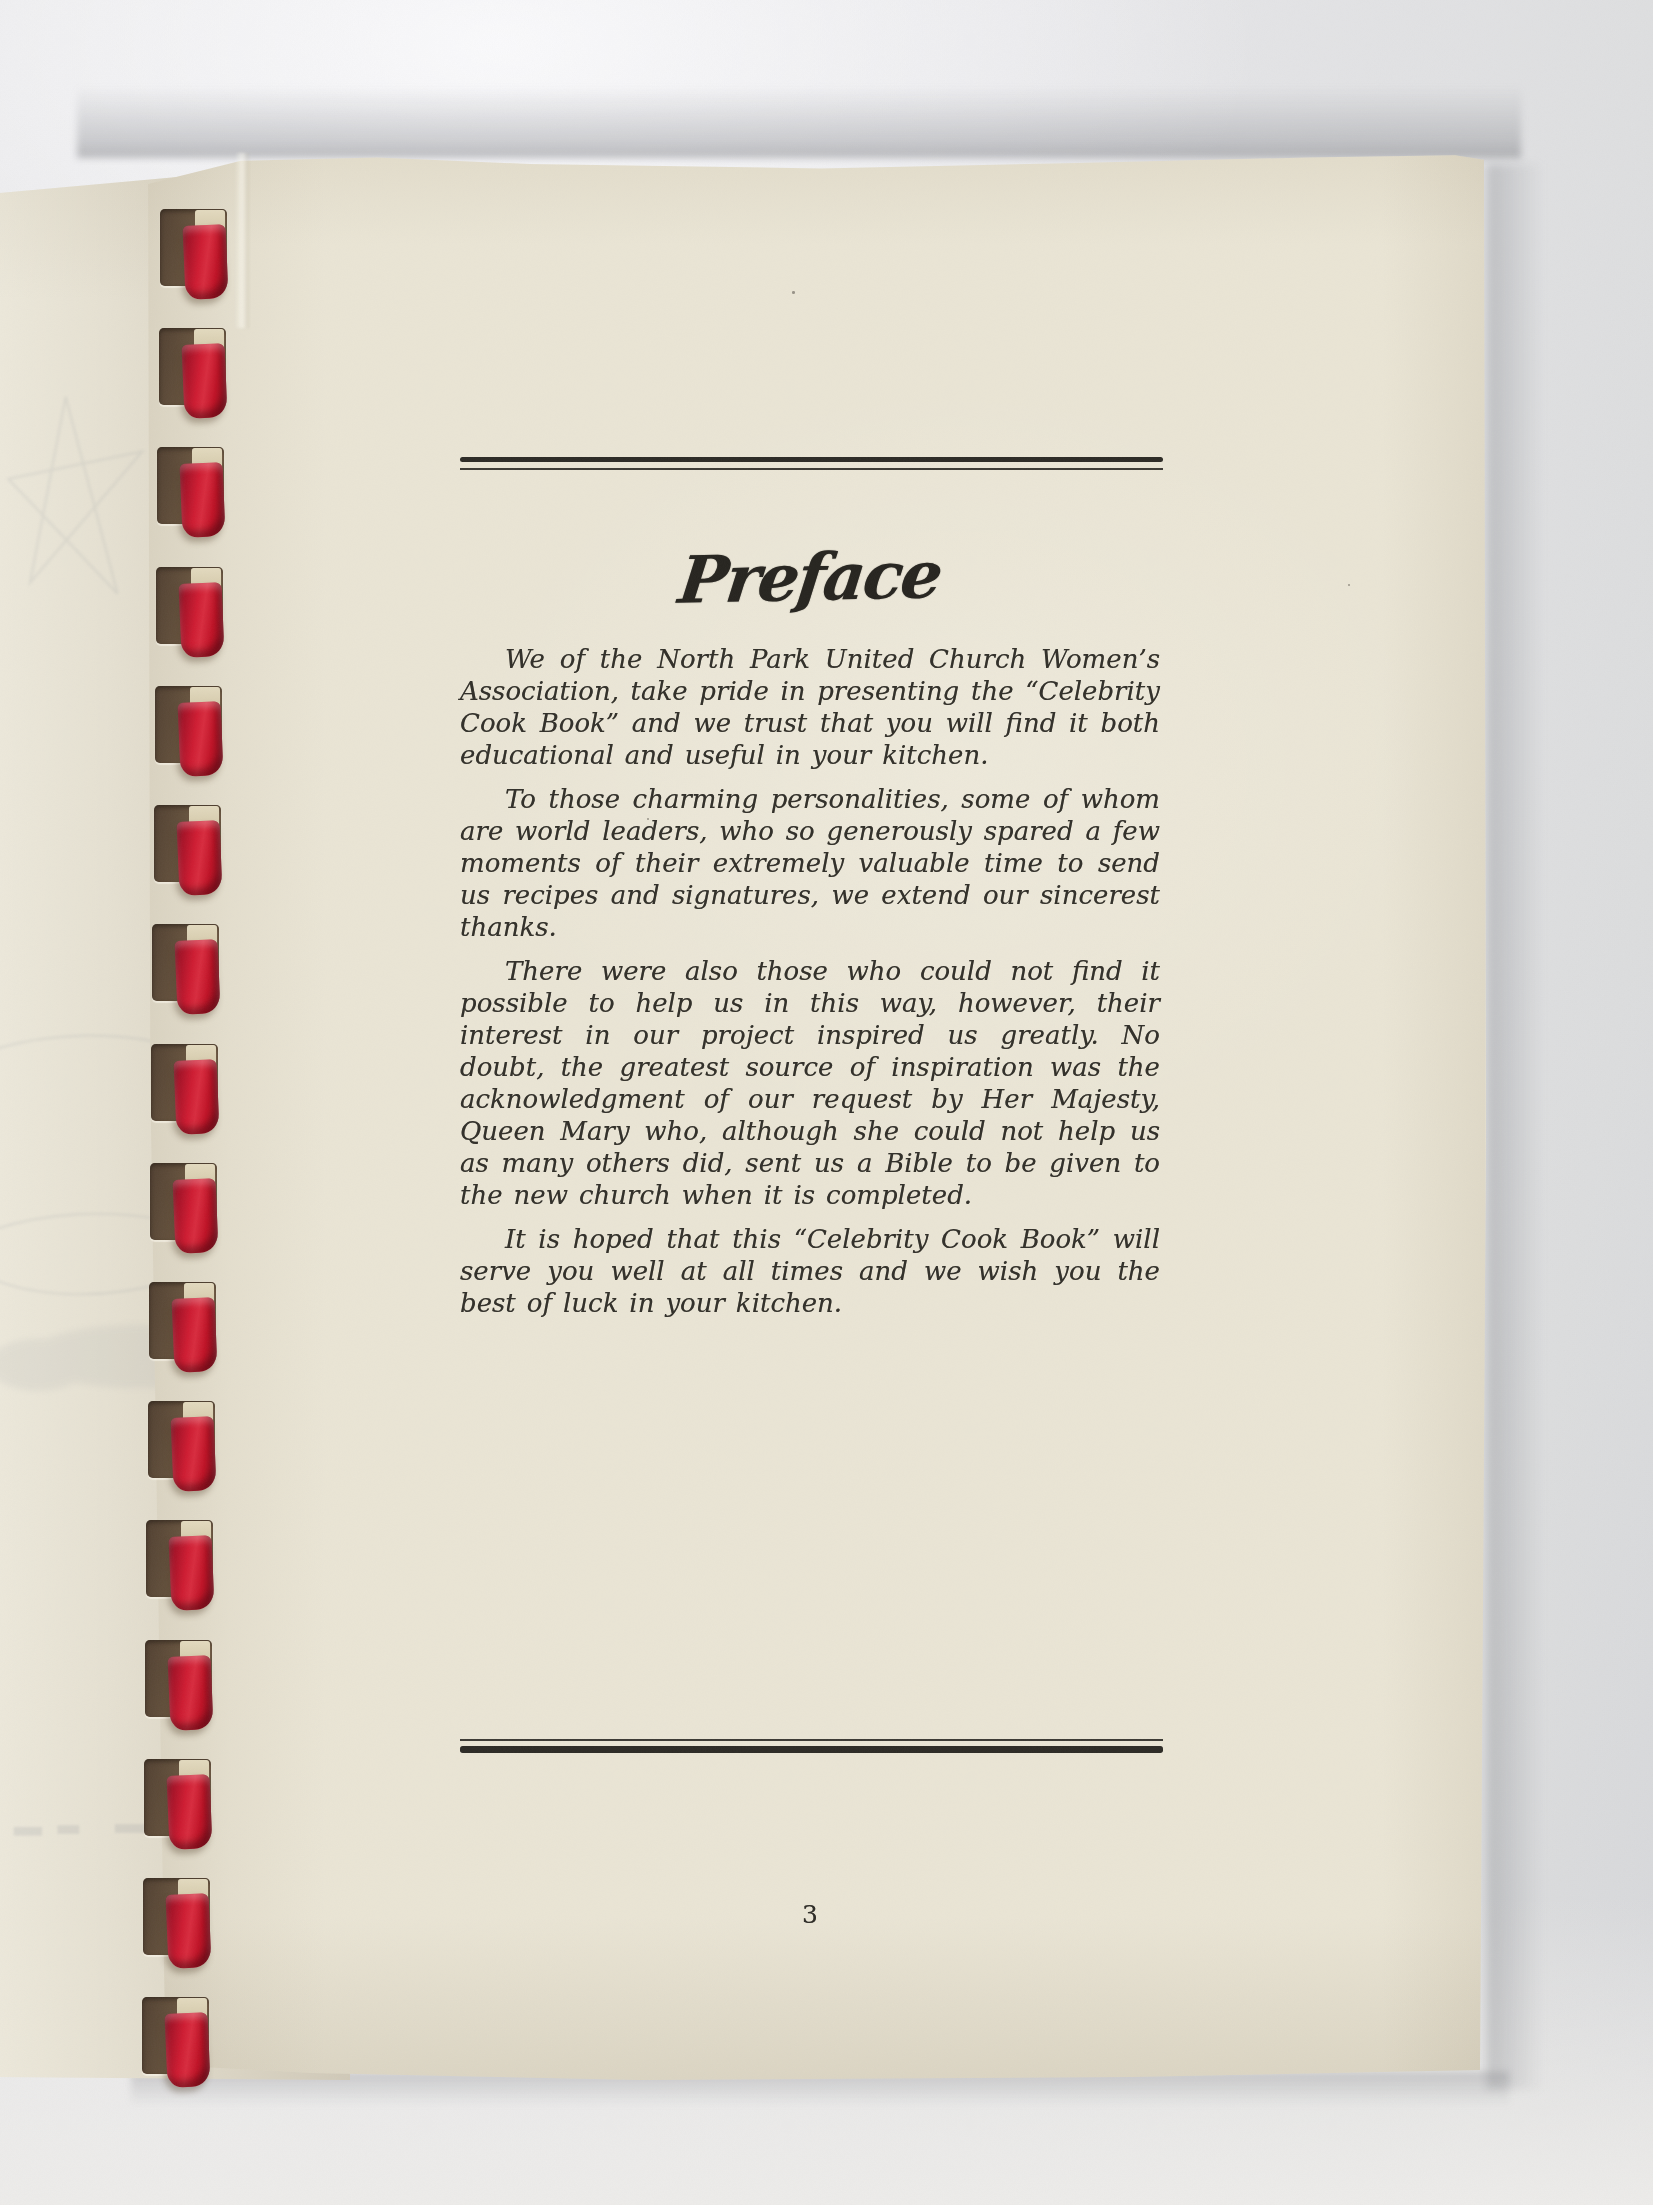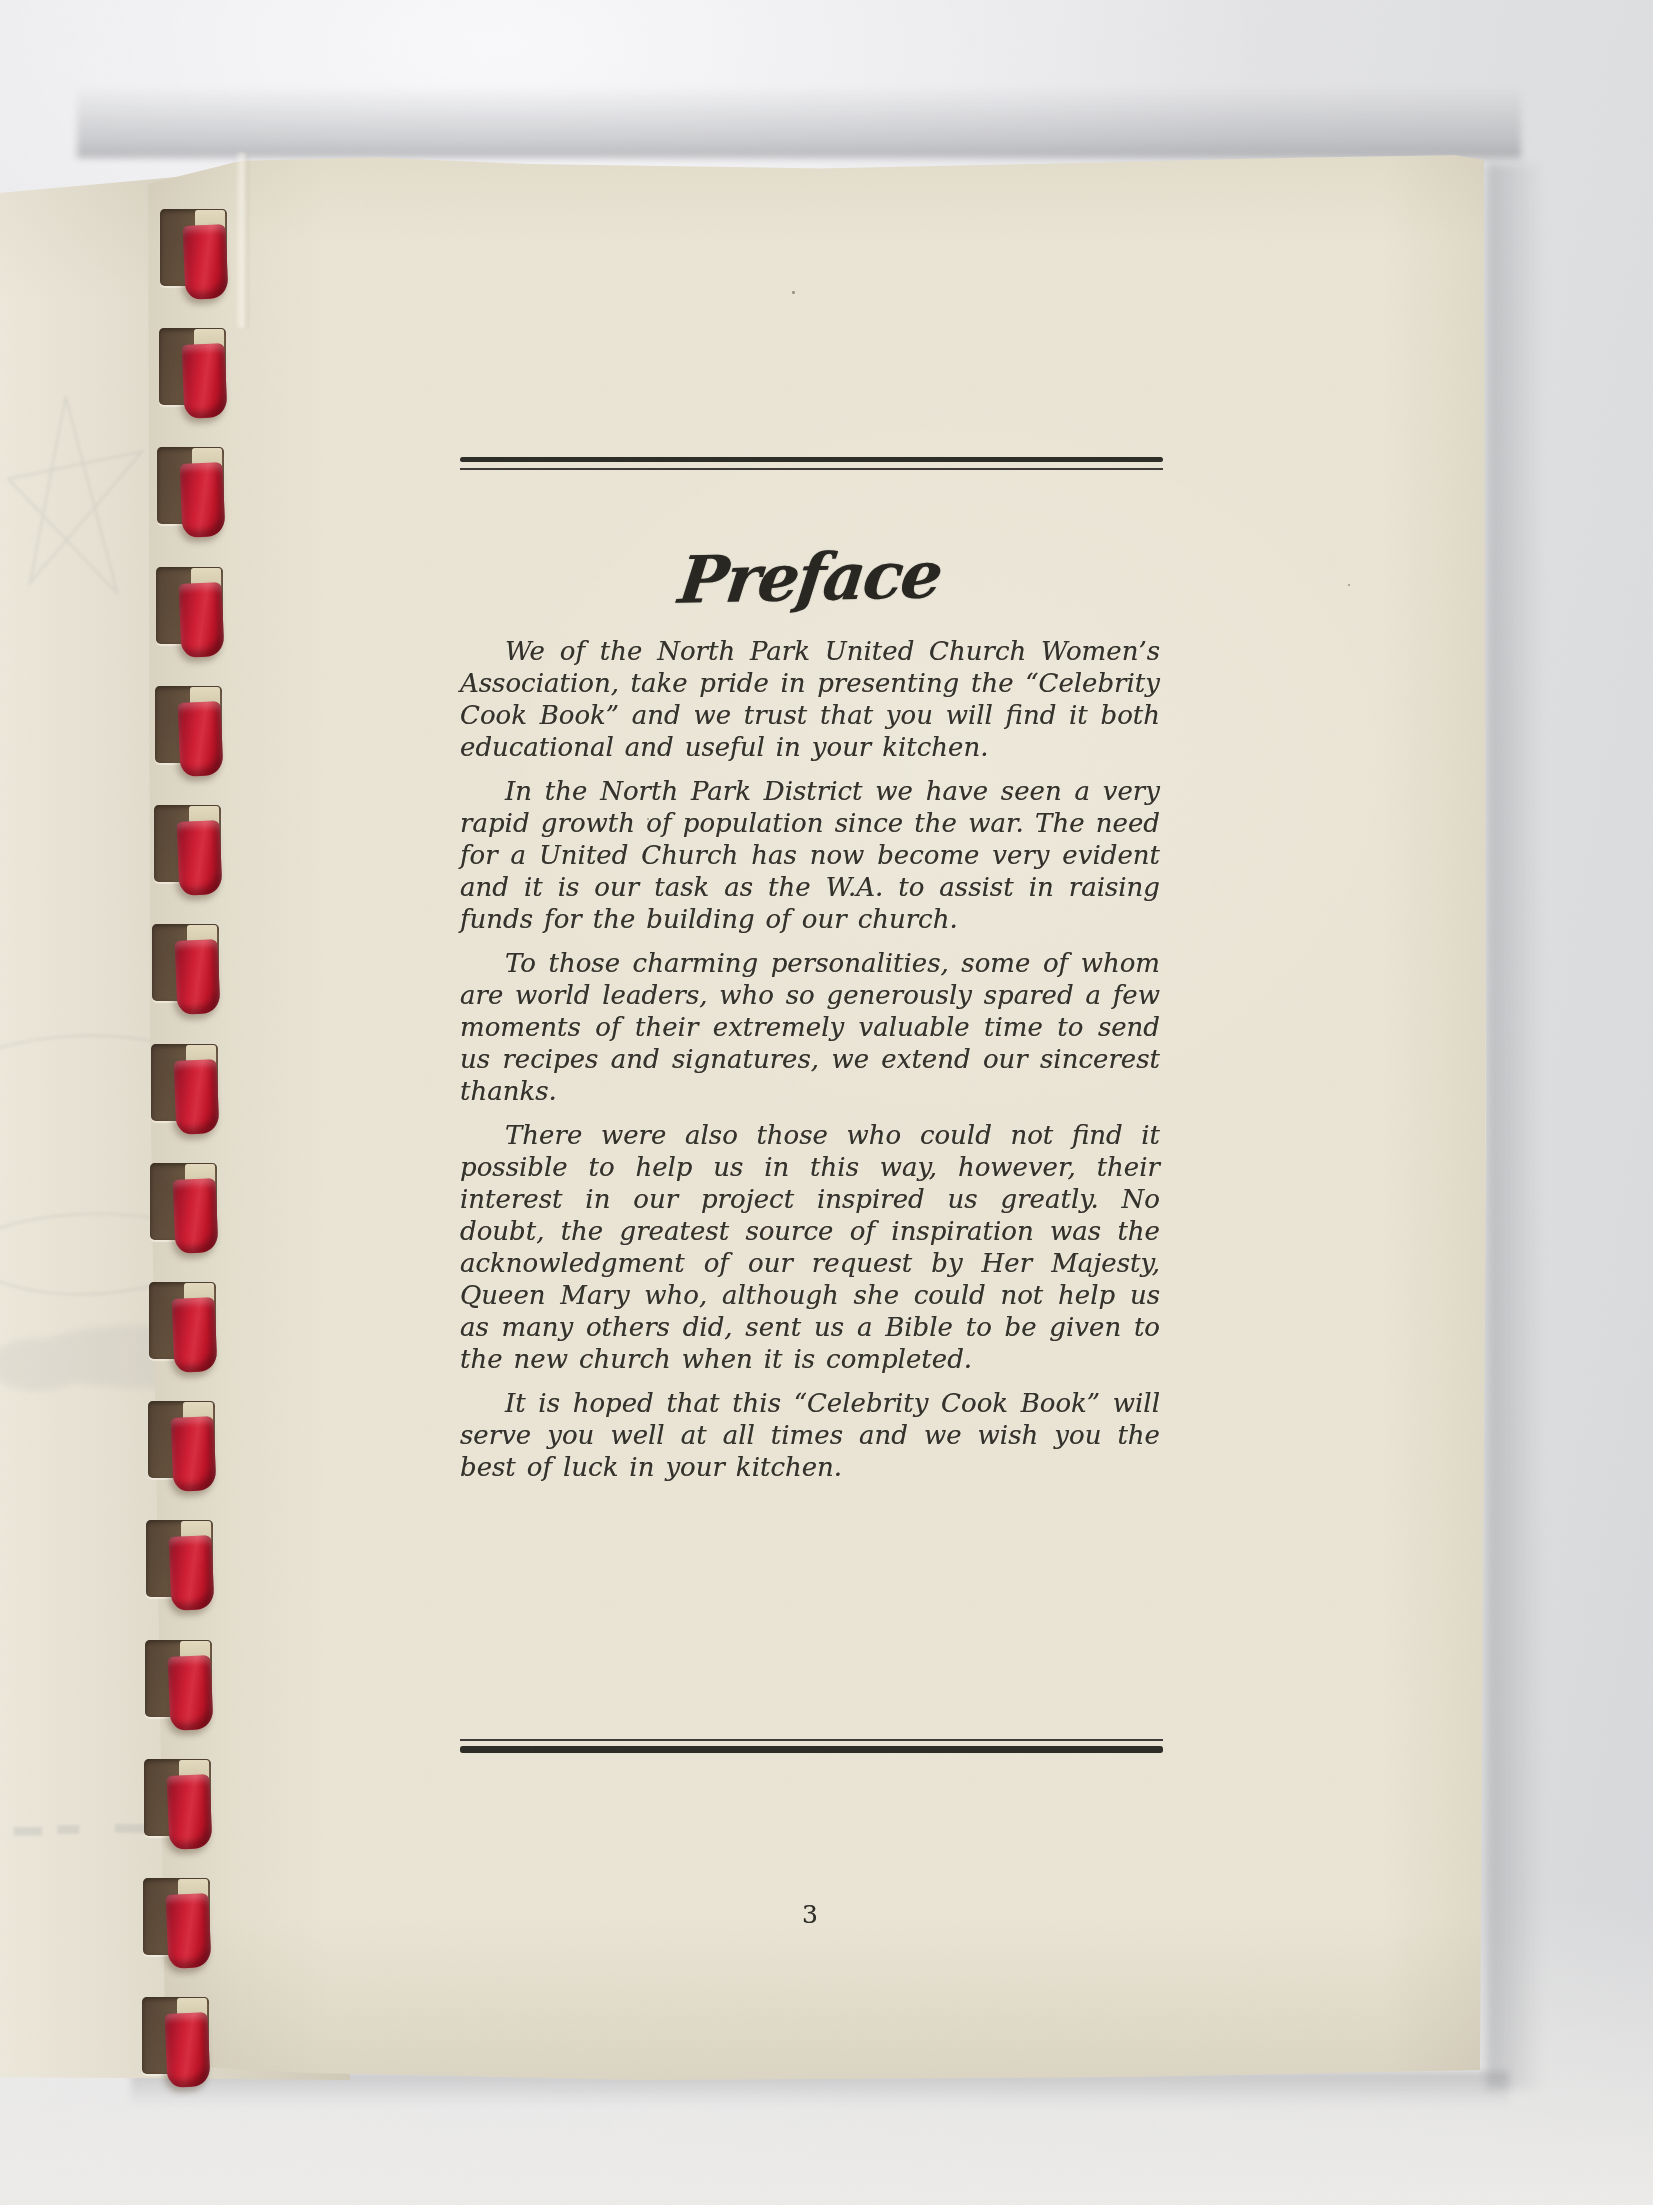--- a/index.html
+++ b/index.html
@@ -123,21 +123,21 @@
     text-shadow: 0 0 1.1px rgba(38,36,31,0.55);
   }
   .text-col {
     position: absolute; left: 313px; top: 483px; width: 700px;
     font-size: 26px; font-style: italic; line-height: 32px;
     color: #312f29;
     text-align: justify;
     word-spacing: 2.7px;
     text-shadow: 0 0 0.5px rgba(44,42,36,0.5);
   }
-  .text-col p { margin: 0 0 12px 0; text-indent: 45px; }
+  .text-col p { margin: 8px 0 12px 0; text-indent: 45px; }
   .page-num {
     position: absolute; left: 313px; top: 1748px; width: 700px;
     text-align: center;
     font-size: 25px; color: #2e2c27; font-style: normal;
     text-shadow: 0 0 0.5px rgba(44,42,36,0.5);
   }
 
   
   .speck { position: absolute; background: #565049; border-radius: 50%; opacity: 0.55; }
 
@@ -175,21 +175,20 @@
 <div class="abs edge-sheets"></div>
 
 <div class="abs page">
   <div class="rule r-top-thick"></div>
   <div class="rule thin r-top-thin"></div>
 
   <h1 class="title">Preface</h1>
 
   <div class="text-col">
     <p>We of the North Park United Church Women’s Association, take pride in presenting the “Celebrity Cook Book” and we trust that you will find it both educational and useful in your kitchen.</p>
-    <p>In the North Park District we have seen a very rapid growth of population since the war. The need for a United Church has now become very evident and it is our task as the W.A. to assist in raising funds for the building of our church.</p>
     <p>To those charming personalities, some of whom are world leaders, who so generously spared a few moments of their extremely valuable time to send us recipes and signatures, we extend our sincerest thanks.</p>
     <p>There were also those who could not find it possible to help us in this way, however, their interest in our project inspired us greatly. No doubt, the greatest source of inspiration was the acknowledgment of our request by Her Majesty, Queen Mary who, although she could not help us as many others did, sent us a Bible to be given to the new church when it is completed.</p>
     <p>It is hoped that this “Celebrity Cook Book” will serve you well at all times and we wish you the best of luck in your kitchen.</p>
   </div>
 
   <div class="rule thin r-bot-thin"></div>
   <div class="rule r-bot-thick"></div>
 
   <div class="page-num">3</div>
 

